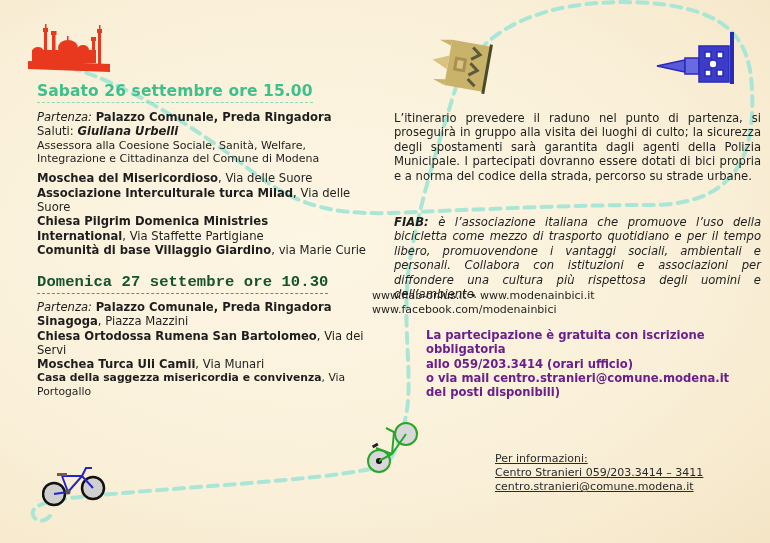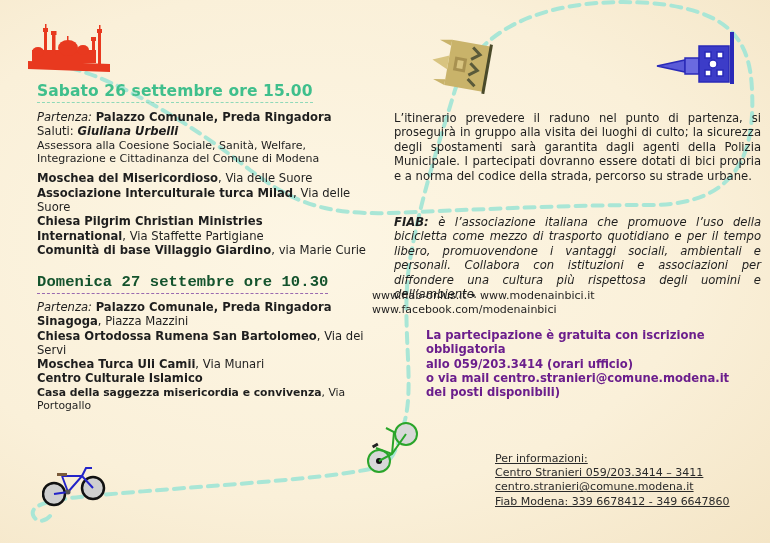--- a/index.html
+++ b/index.html
@@ -118,40 +118,39 @@
   <div>
     <span>Saluti:</span>
     <b class="it">Giuliana Urbelli</b>
   </div>
   <div class="small">Assessora alla Coesione Sociale, Sanità, Welfare,</div>
   <div class="small">Integrazione e Cittadinanza del Comune di Modena</div>
   <div class="gap"></div>
   <div>
     <div><b>Moschea del Misericordioso</b><span>, Via delle Suore</span></div>
     <div><b>Associazione Interculturale turca Milad</b><span>, Via delle Suore</span></div>
-    <div><b>Chiesa Pilgrim Christian Ministries</b><span></span></div>
+    <div><b>Chiesa Pilgrim Domenica Ministries</b><span></span></div>
     <div><b>International</b><span>, Via Staffette Partigiane</span></div>
     <div><b>Comunità di base Villaggio Giardino</b><span>, via Marie Curie</span></div>
   </div>
 </div>
 
 <div class="abs" style="left:37px;top:271px;">
   <div class="heading purple">Domenica 27 settembre ore 10.30</div>
 </div>
 
 <div class="abs block" style="left:37px;top:300px;width:345px;">
   <div>
     <span class="it">Partenza:</span>
     <b>Palazzo Comunale, Preda Ringadora</b>
   </div>
   <div>
     <div><b>Sinagoga</b><span>, Piazza Mazzini</span></div>
     <div><b>Chiesa Ortodossa Rumena San Bartolomeo</b><span>, Via dei Servi</span></div>
     <div><b>Moschea Turca Uli Camii</b><span>, Via Munari</span></div>
-    <div><b>Centro Culturale Islamico</b><span></span></div>
     <div class="small" style="font-size:10.8px;"><b>Casa della saggezza misericordia e convivenza</b><span>, Via Portogallo</span></div>
   </div>
 </div>
 
 <div class="abs right" style="left:394px;top:111px;">L’itinerario prevedere il raduno nel punto di partenza, si proseguirà in gruppo alla visita dei luoghi di culto; la sicurezza degli spostamenti sarà garantita dagli agenti della Polizia Municipale. I partecipati dovranno essere dotati di bici propria e a norma del codice della strada, percorso su strade urbane.</div>
 
 <div class="abs right" style="left:394px;top:215px;font-style:italic;">
   <b>FIAB:</b><span> è l’associazione italiana che promuove l’uso della bicicletta come mezzo di trasporto quotidiano e per il tempo libero, promuovendone i vantaggi sociali, ambientali e personali. Collabora con istituzioni e associazioni per diffondere una cultura più rispettosa degli uomini e dell’ambiente.</span>
 </div>
 <div class="abs" style="left:372px;top:289px;font-size:11px;line-height:14.4px;">
@@ -163,14 +162,13 @@
   <div>La partecipazione è gratuita con iscrizione obbligatoria</div>
   <div>allo 059/203.3414 (orari ufficio)</div>
   <div>o via mail centro.stranieri@comune.modena.it</div>
   <div>dei posti disponibili)</div>
 </div>
 
 <div class="abs info" style="left:495px;top:452px;text-decoration:underline;">
   <div>Per informazioni:</div>
   <div>Centro Stranieri 059/203.3414 – 3411</div>
   <div>centro.stranieri@comune.modena.it</div>
-  <div>Fiab Modena: 339 6678412 - 349 6647860</div>
 </div>
 
 </body></html>

